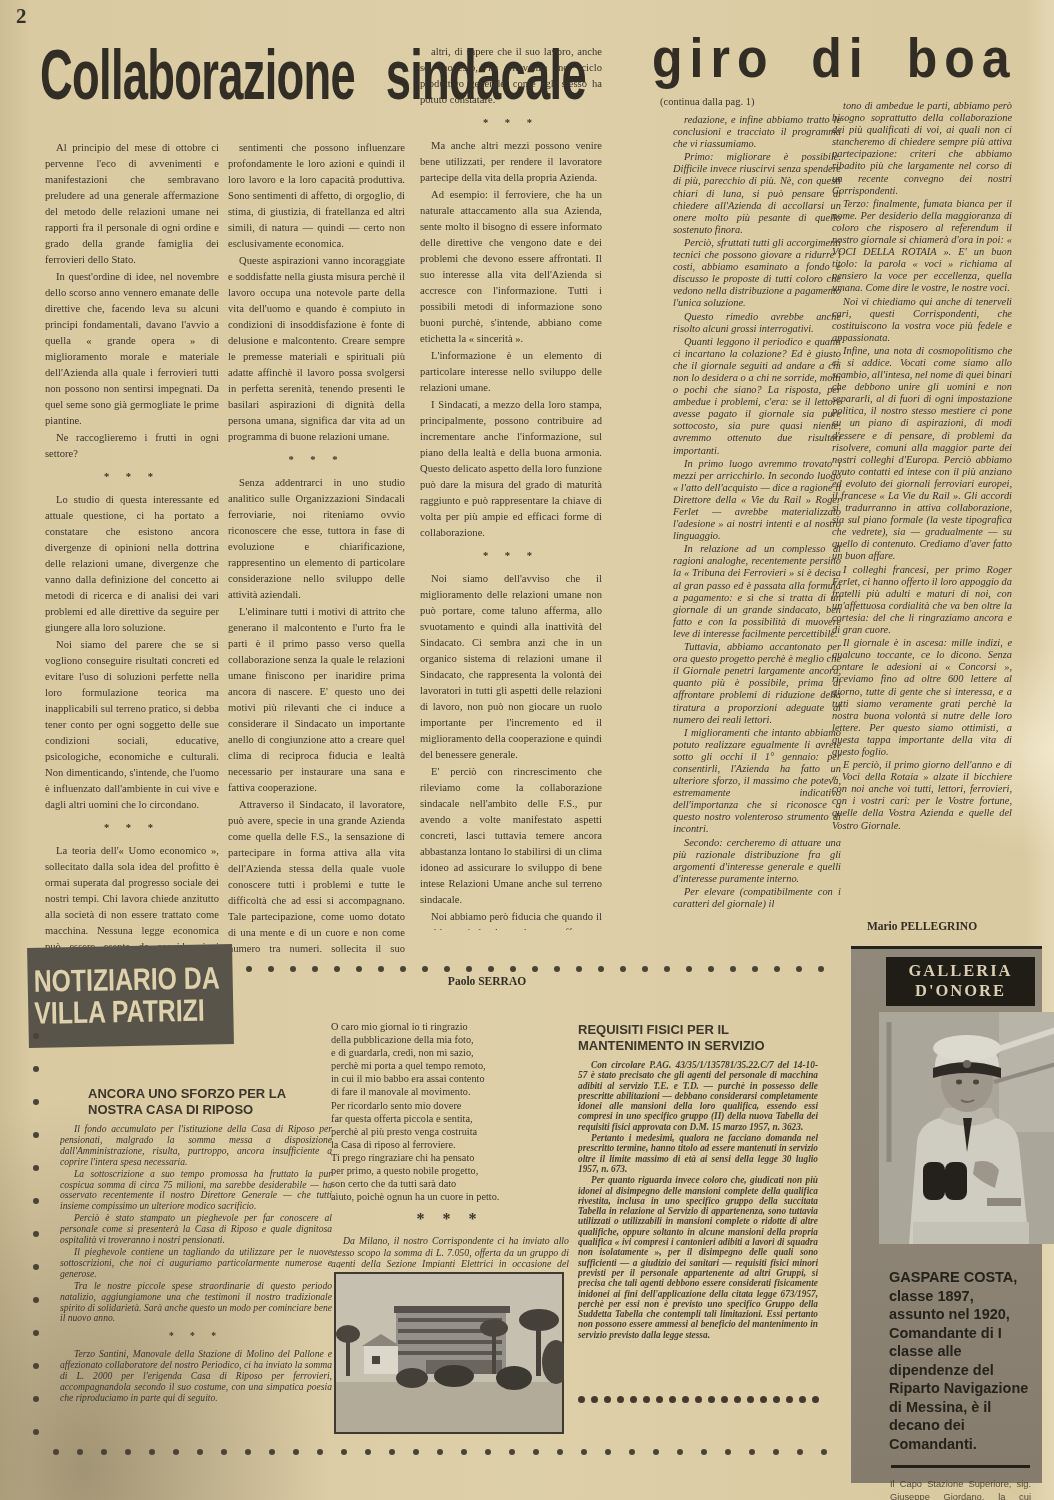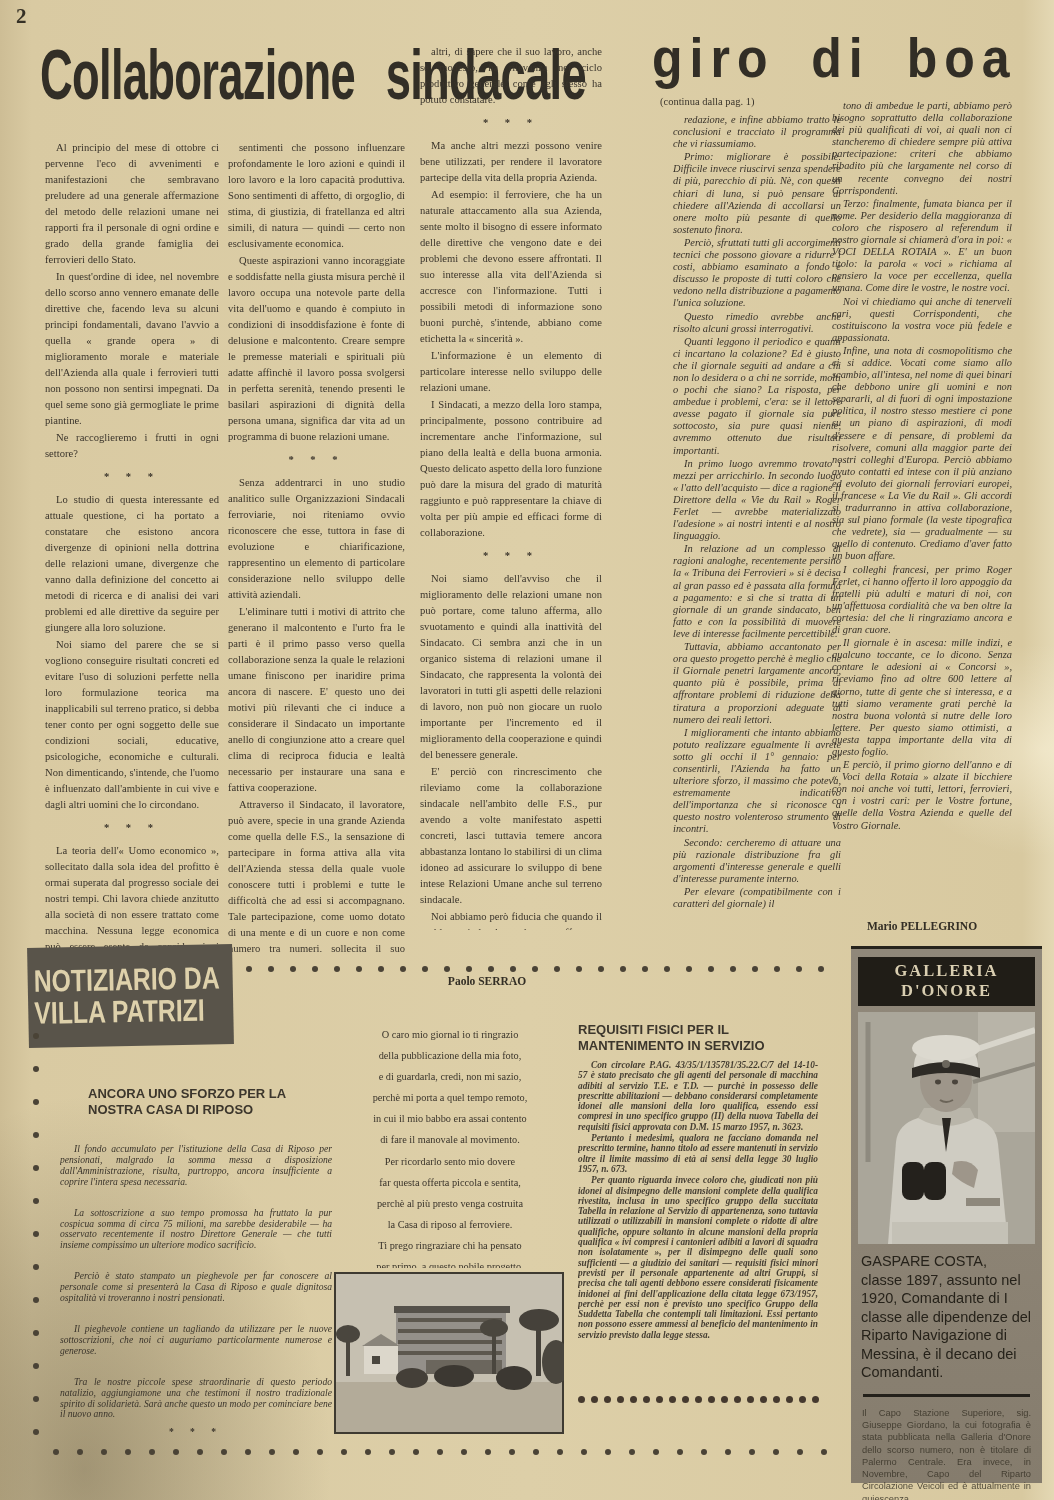--- a/index.html
+++ b/index.html
@@ -30,44 +30,44 @@
   .byline{position:absolute;text-align:center;font-weight:bold;font-size:11.5px;color:#332e25;}
   
   .notizbox{position:absolute;left:28px;top:946px;width:205px;height:100px;
     background:#59544a;transform:rotate(-1.1deg);display:flex;flex-direction:column;
     justify-content:center;padding-left:6px;box-sizing:border-box;}
   .notizbox div{font-family:"Liberation Sans",sans-serif;font-weight:bold;font-size:31px;
     line-height:1.02;color:#ded1ab;white-space:nowrap;transform:scaleX(.8);transform-origin:left;}
   .sechead{position:absolute;font-family:"Liberation Sans",sans-serif;font-weight:bold;
     color:#3c362c;font-size:13px;line-height:1.25;}
   .notiz{font-size:9.6px;line-height:10.9px;}
-  .notiz .para{font-style:italic;text-indent:14px;margin-top:20px;}
+  .notiz .para{font-style:italic;text-indent:14px;}
   
   .poemwrap{position:absolute;left:331px;top:1020px;width:238px;height:248px;overflow:hidden;}
-  .poem .para{text-indent:0;text-align:center;font-size:10.3px;line-height:13.1px;margin:8px;}
+  .poem .para{text-indent:0;text-align:left;font-size:10.3px;line-height:13.1px;margin:0;}
   .notes .para{font-style:italic;font-size:9.8px;line-height:11.3px;text-indent:12px;text-align:justify;margin:0 0 1px;}
   
   .req{font-size:9.3px;line-height:10.3px;}
   .req .para{font-weight:bold;font-style:italic;text-indent:13px;color:#453e32;}
   
   .dots-h,.dots-v{position:absolute;display:flex;}
   .dots-h{flex-direction:row;align-items:center;}
   .dots-v{flex-direction:column;align-items:center;}
   .dot{width:6px;height:6px;border-radius:50%;background:#4a4336;flex:0 0 auto;}
   #dots-req .dot{width:7px;height:7px;background:#45392e;}
   
   .photo{position:absolute;display:block;}
   
   .gpanel{position:absolute;left:851px;top:946px;width:191px;height:537px;
     background:linear-gradient(180deg,#90887a 0,#8c8374 55%,#857c6d 100%);
-    border-top:3px solid #26231c;box-sizing:border-box;}
+    border-top:3px solid #26231c;box-sizing:border-box;padding-left:28px;}
   .gband{margin:8px 7px 6px;background:#201d17;color:#d9ceb1;text-align:center;
     font-family:"Liberation Serif",serif;font-weight:bold;font-size:16.5px;
     letter-spacing:2px;padding:4px 0 5px;}
-  .gcaption{margin:8px 10px 0;font-family:"Liberation Sans",sans-serif;font-weight:normal;
+  .gcaption{margin:24px 10px 0;font-family:"Liberation Sans",sans-serif;font-weight:bold;
     font-size:14.5px;line-height:1.28;color:#26221a;}
   .gdivider{height:3px;background:#23201a;margin:12px 12px 10px;}
   .gfoot{margin:0 11px;font-family:"Liberation Sans",sans-serif;font-size:9.3px;
     line-height:1.32;color:#393428;text-align:justify;opacity:.85;}
 </style>
 </head>
 <body>
 
 <div id="page">
 

